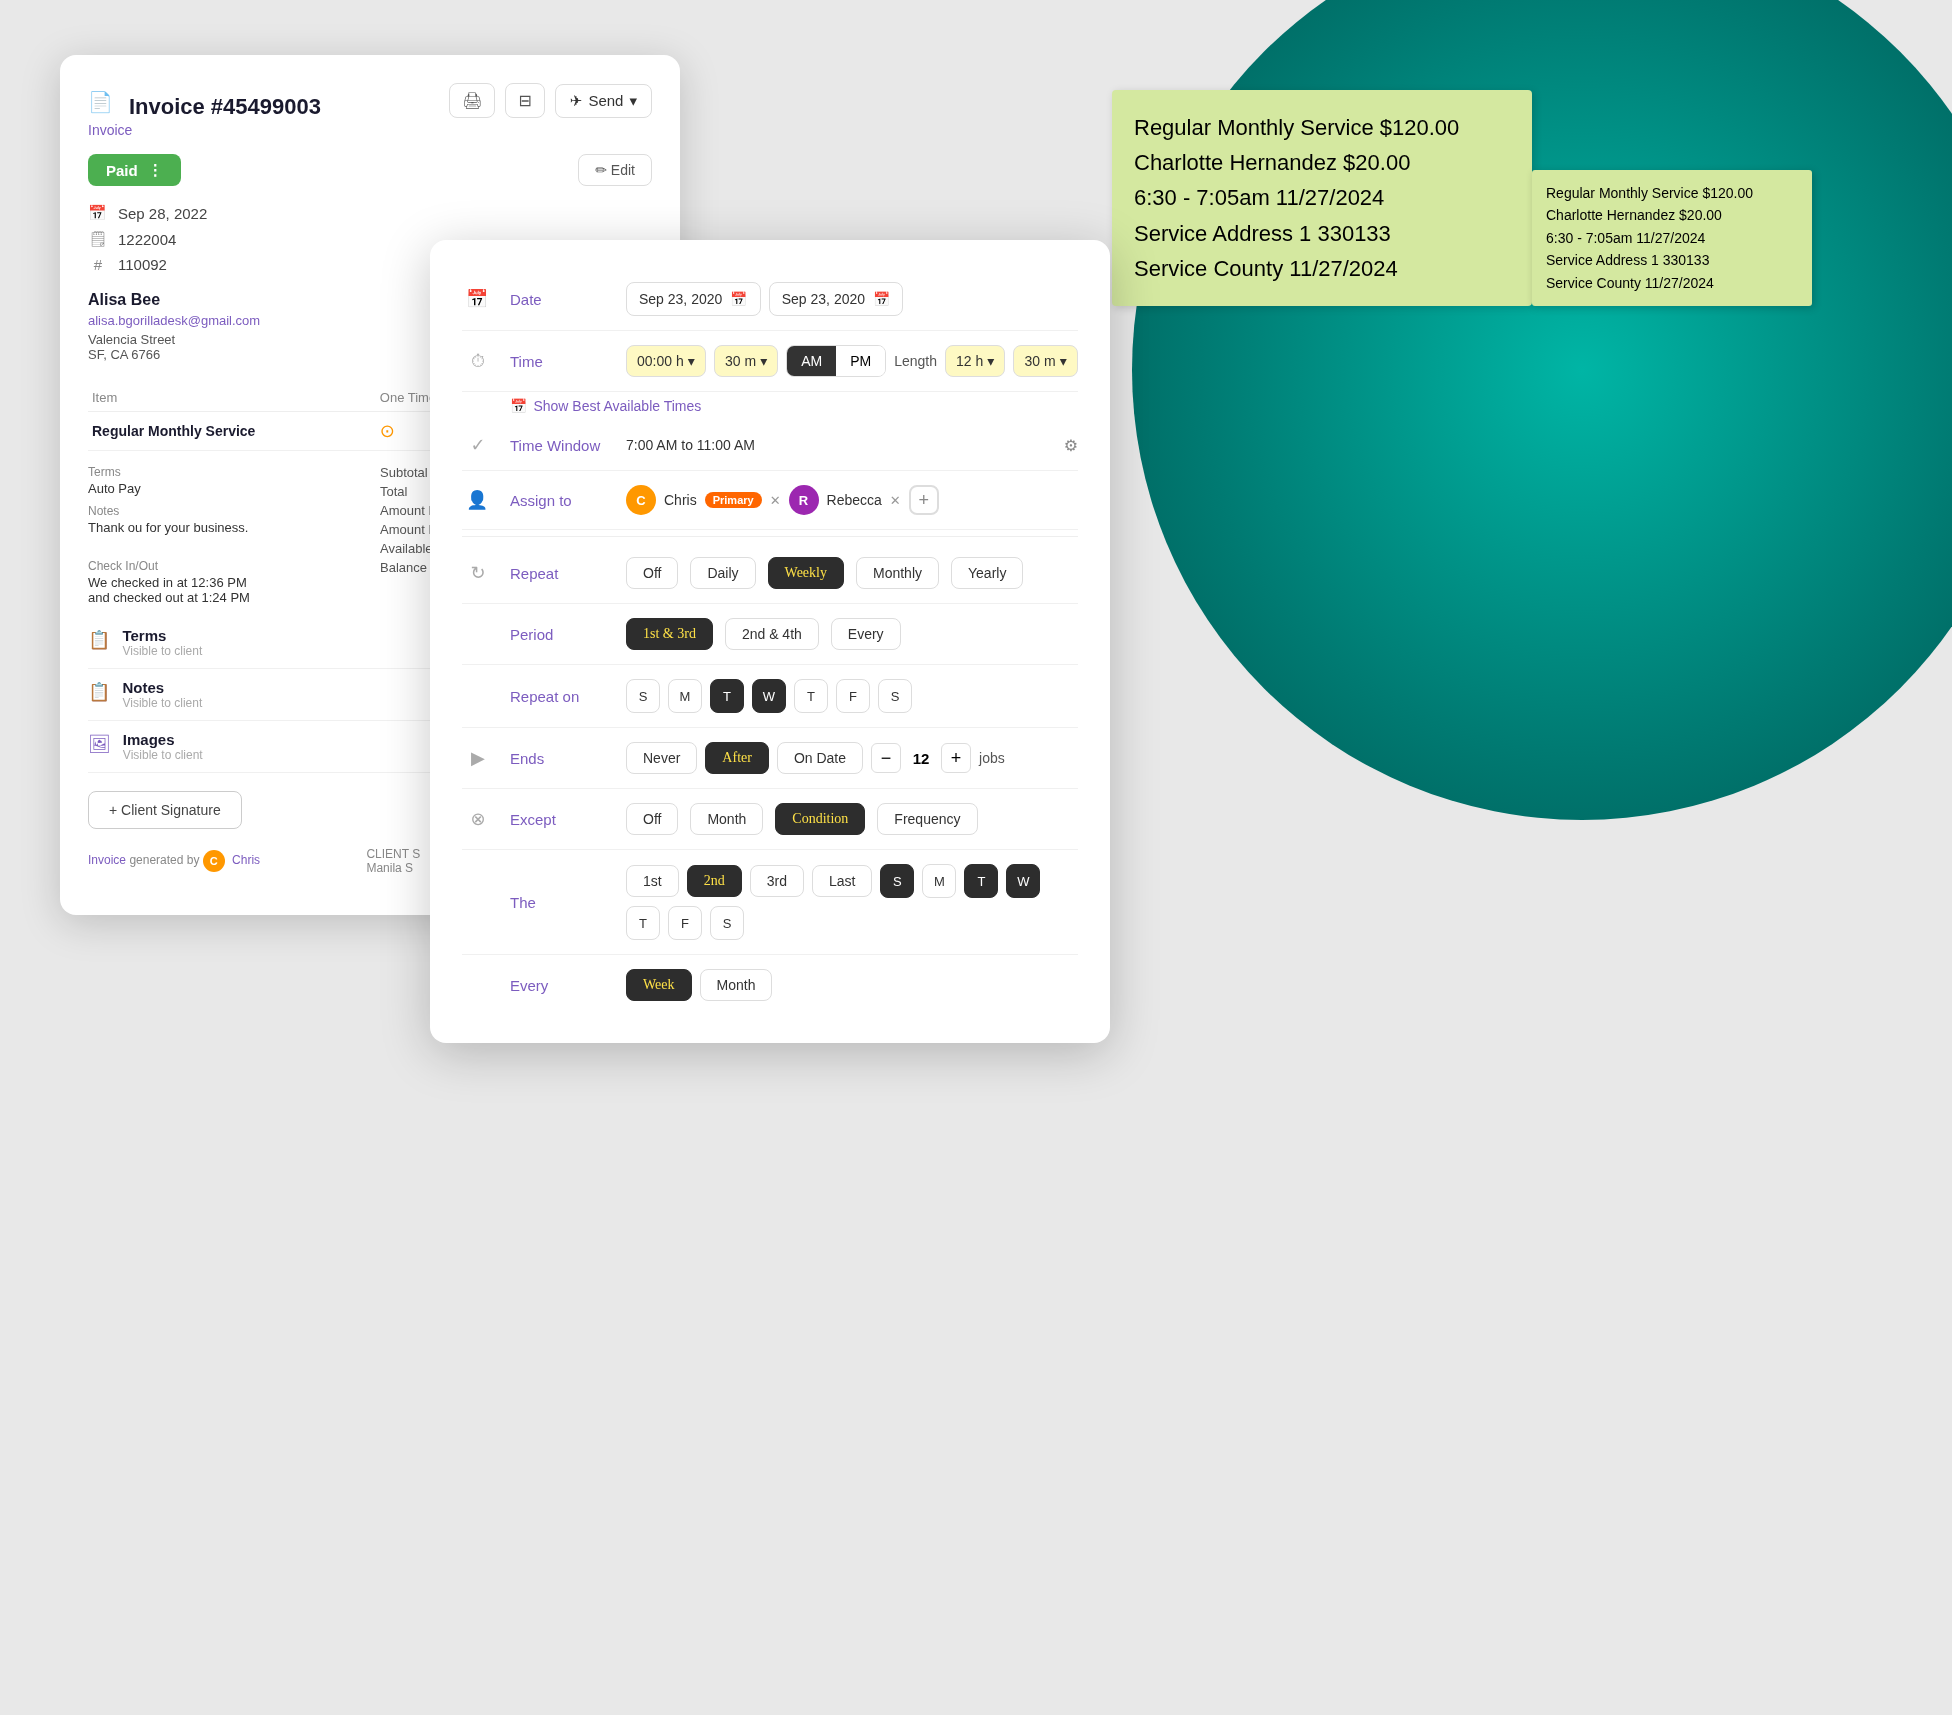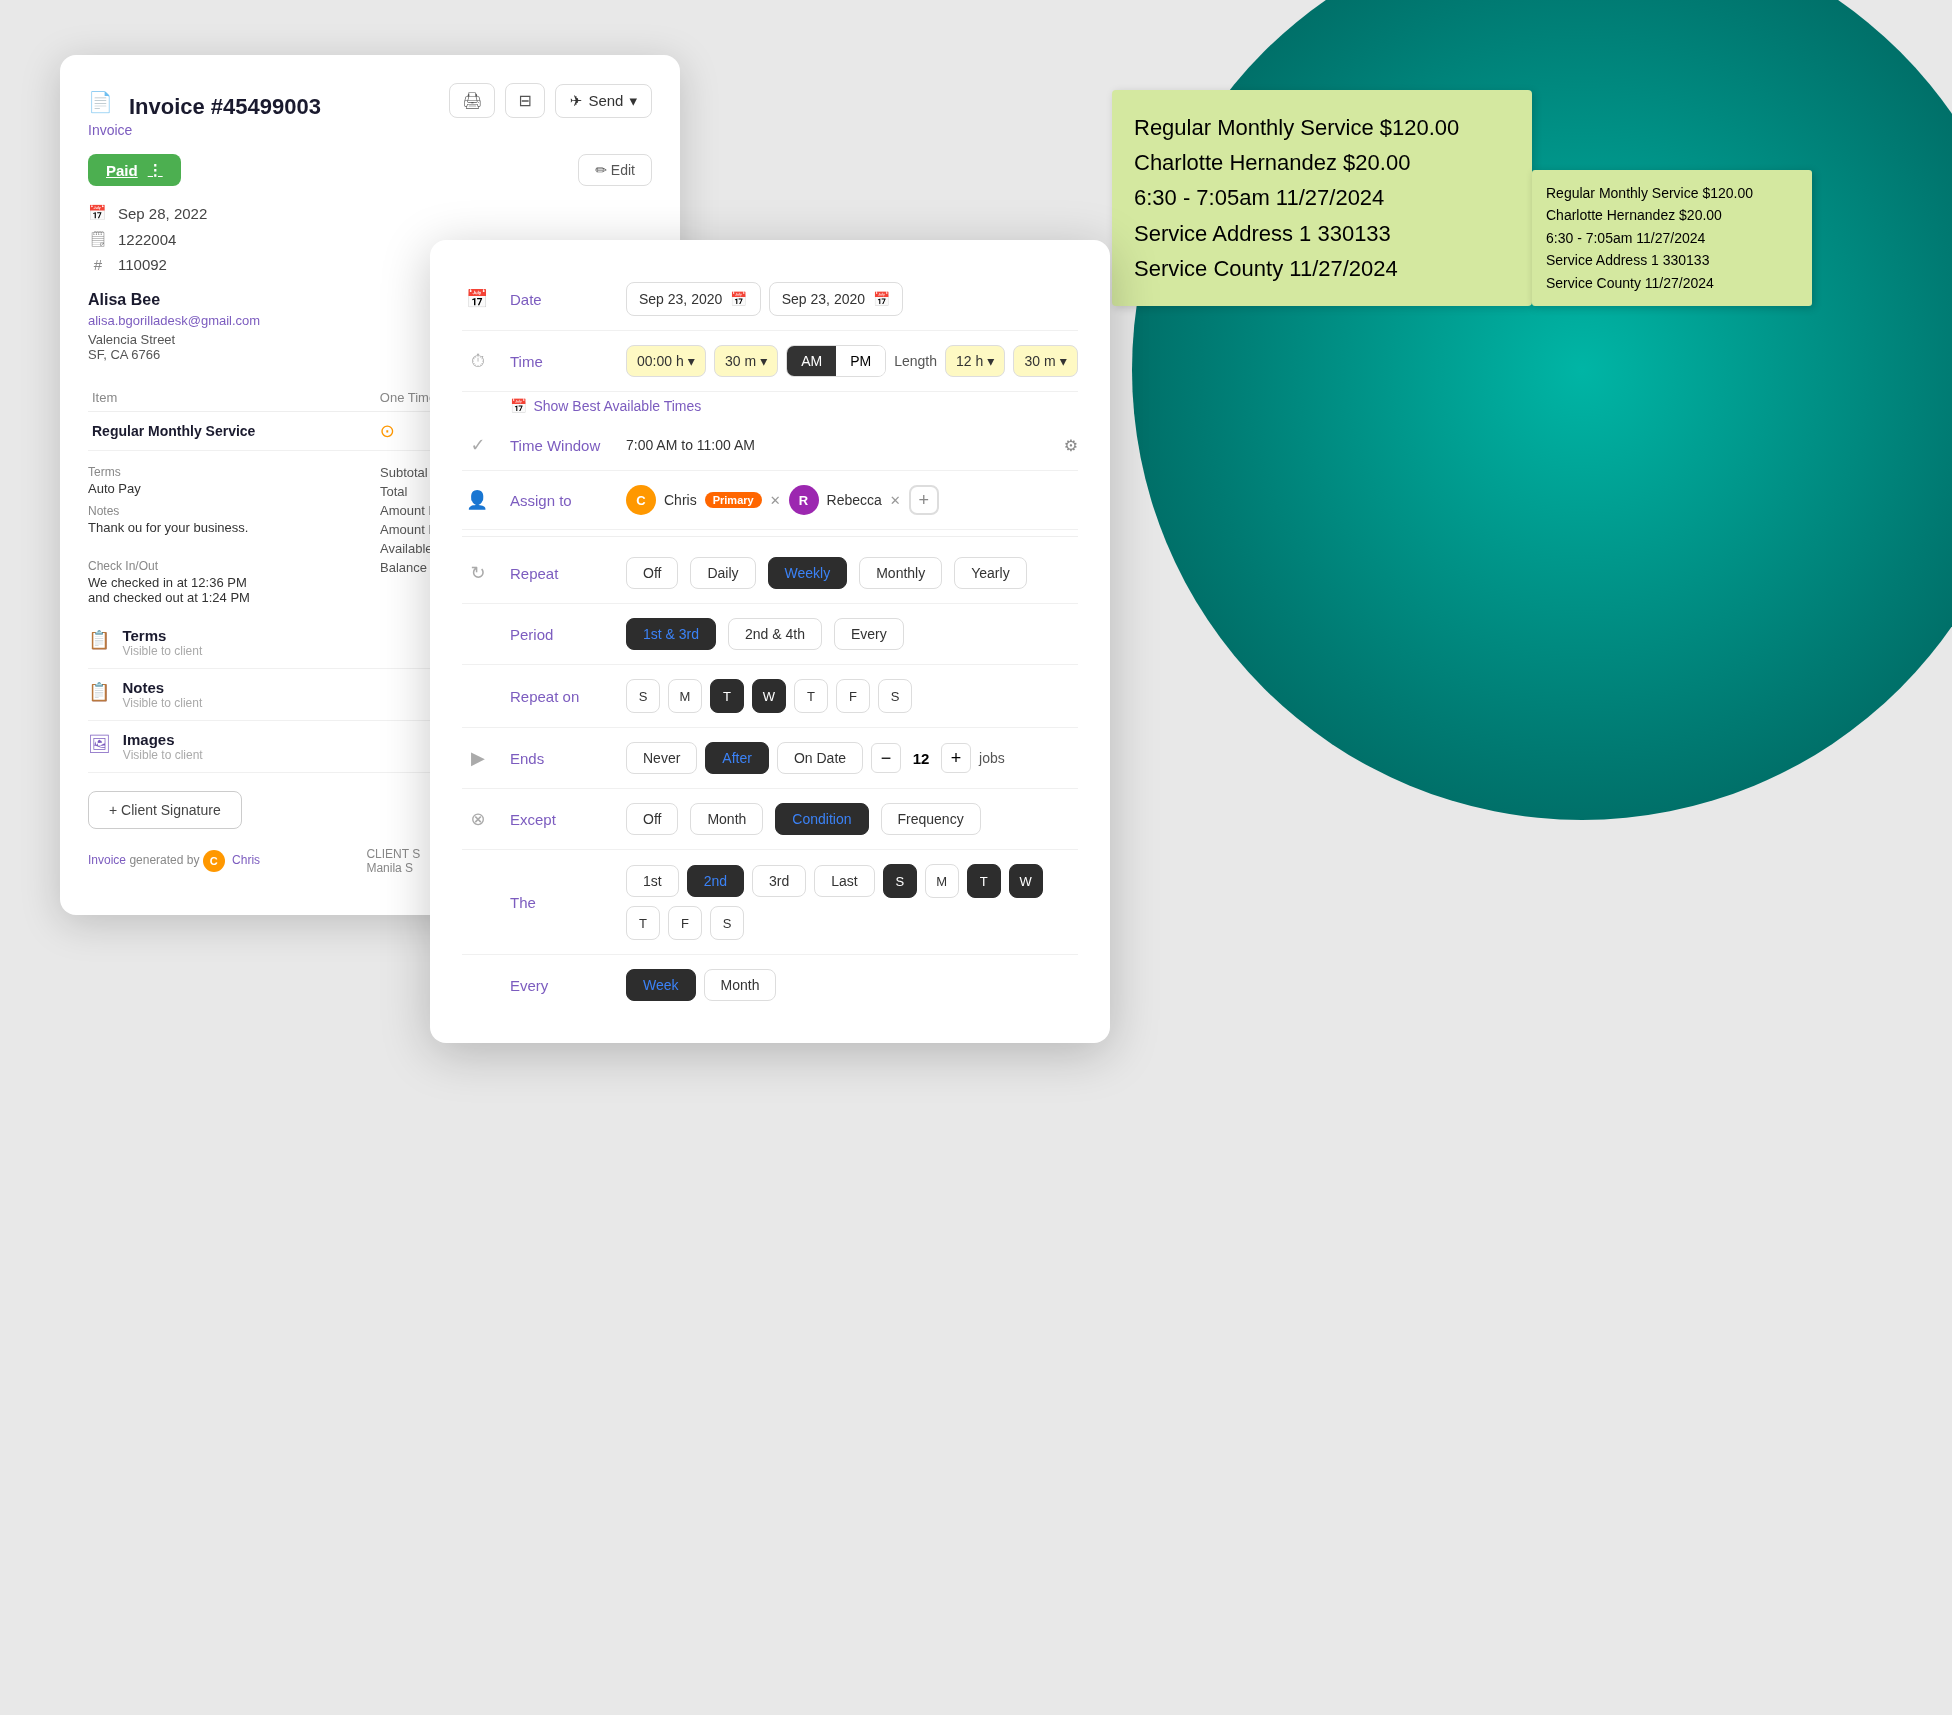--- a/index.html
+++ b/index.html
@@ -113,21 +113,20 @@
     .status-badge {
       background: #4caf50;
       color: #fff;
       font-size: 15px;
       font-weight: 600;
       padding: 7px 18px;
       border-radius: 8px;
       display: flex;
       align-items: center;
       gap: 10px;
-      text-decoration: underline;
     }
     .edit-btn {
       border: 1px solid #ddd;
       background: #fff;
       border-radius: 8px;
       padding: 7px 16px;
       cursor: pointer;
       font-size: 14px;
       color: #555;
       display: flex;
@@ -367,22 +366,23 @@
       padding: 7px 16px;
       border: 1px solid #ddd;
       border-radius: 8px;
       background: #fff;
       font-size: 14px;
       cursor: pointer;
       color: #333;
     }
     .option-btn.active {
       background: #2d2d2d;
-      color: #3b82f6;
+      color: #fde047;
       border-color: #2d2d2d;
+      font-family: Liberation Serif, serif;
     }
 
     
     .day-btn {
       width: 34px; height: 34px;
       border: 1px solid #ddd;
       border-radius: 8px;
       background: #fff;
       font-size: 13px;
       cursor: pointer;

